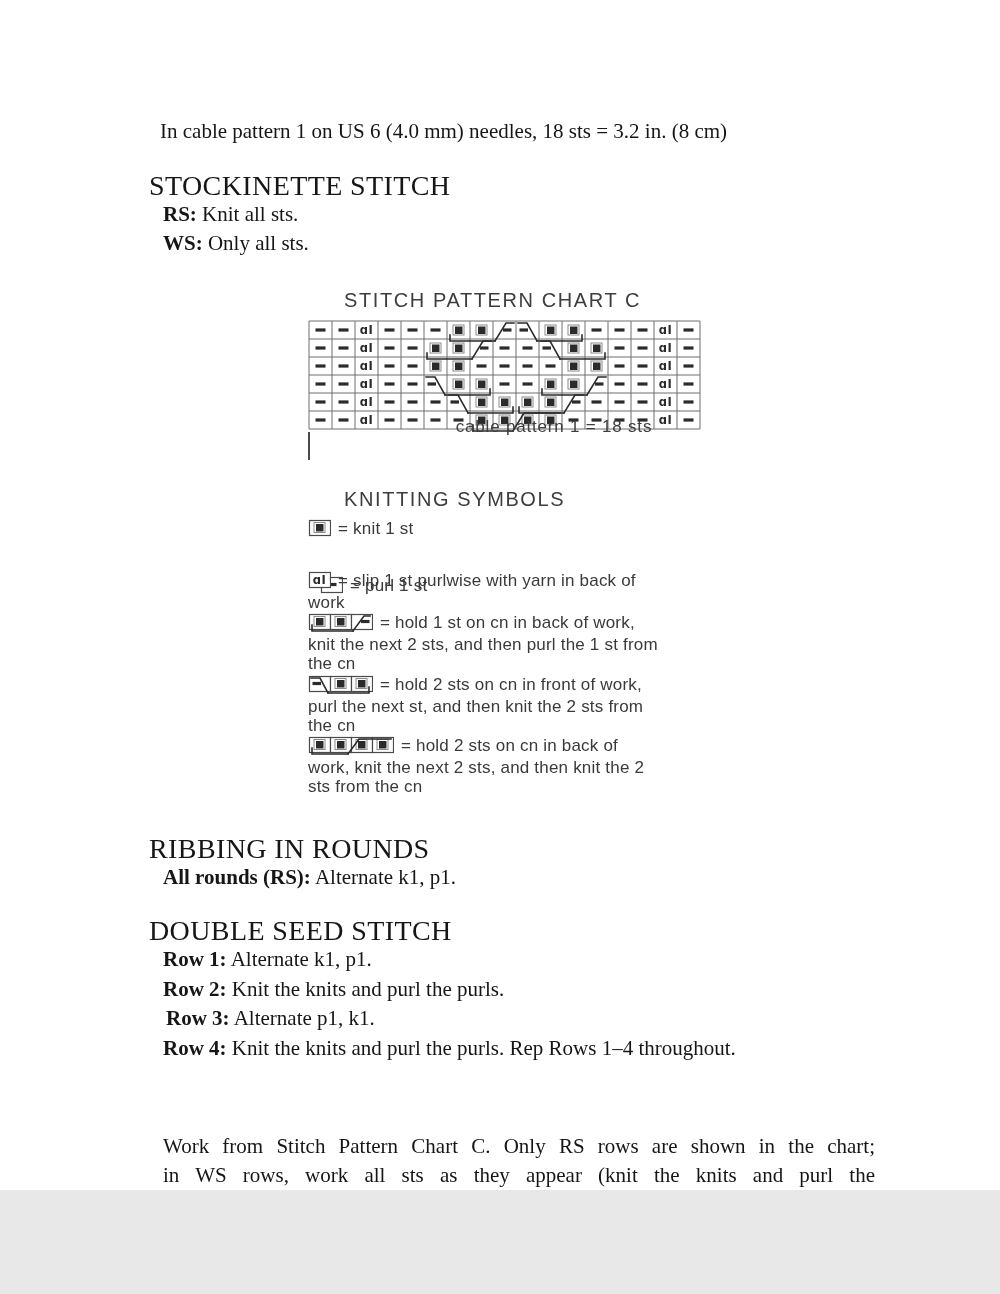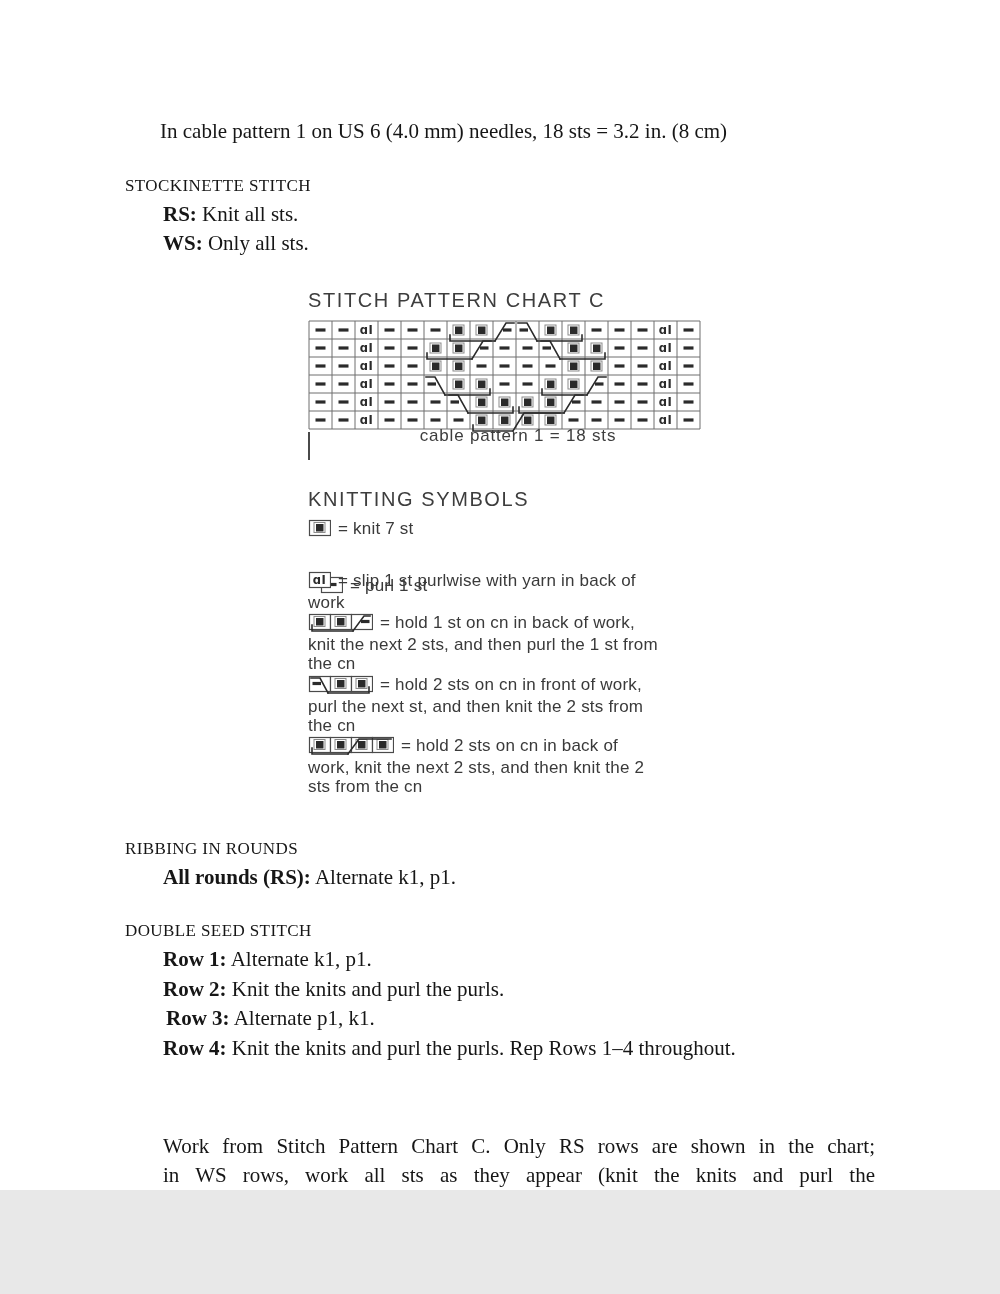--- a/index.html
+++ b/index.html
@@ -1,22 +1,22 @@
 <!DOCTYPE html>
 <html><head>
 <meta charset="utf-8">
 <style>
   html,body{margin:0;padding:0;background:#e8e8e8;}
   .page{position:relative;width:1000px;height:1190px;background:#ffffff;margin:0 auto;
         font-family:"Liberation Serif","DejaVu Serif",serif;color:#161616;overflow:hidden;}
   .abs{position:absolute;}
   .serif{font-size:21px;line-height:29px;}
-  .heading{font-size:17px;letter-spacing:.4px;}
+  .heading{font-size:28px;letter-spacing:.4px;margin-left:24px;}
   .lbl{font-weight:bold;}
-  .sans{font-family:"Liberation Sans","DejaVu Sans",sans-serif;color:#3d3d3d;}
+  .sans{font-family:"Liberation Sans","DejaVu Sans",sans-serif;color:#3d3d3d;margin-left:36px;}
   .chart-title{font-size:20px;letter-spacing:1.6px;}
   .caption{font-size:17px;letter-spacing:.8px;text-align:center;}
   .just{text-align:justify;text-align-last:justify;white-space:pre-line;width:712px;}
   .legend-entry{position:absolute;left:308px;width:414px;font-family:"Liberation Sans","DejaVu Sans",sans-serif;
         font-size:17px;line-height:19px;letter-spacing:.2px;color:#3a3a3a;}
   .legend-entry svg{vertical-align:middle;margin-right:7px;}
   .legend-text{white-space:pre-line;}
   .tick{background:#4a4a4a;}
 </style>
 </head>
@@ -205,30 +205,30 @@
         <rect x="260.5" y="98.4" width="10" height="3.2" fill="#2b2b2b"></rect>
         <rect x="283.5" y="98.4" width="10" height="3.2" fill="#2b2b2b"></rect>
         <rect x="306.5" y="98.4" width="10" height="3.2" fill="#2b2b2b"></rect>
         <rect x="329.5" y="98.4" width="10" height="3.2" fill="#2b2b2b"></rect>
         <text x="357.5" y="104.2" text-anchor="middle" font-size="11.5" font-weight="bold" fill="#2b2b2b" font-family="&quot;DejaVu Sans&quot;,sans-serif" letter-spacing="0.5">ɑI</text>
         <rect x="375.5" y="98.4" width="10" height="3.2" fill="#2b2b2b"></rect>
       </svg></div>
 
   <div class="abs tick" style="left:308px;top:432px;width:2px;height:28px;"></div>
 
-  <div class="abs sans caption" style="left:308px;top:426px;width:420px;">cable pattern 1 = 18 sts</div>
+  <div class="abs sans caption" style="left:308px;top:417px;width:420px;">cable pattern 1 = 18 sts</div>
 
   <div class="abs sans chart-title" style="left:308px;top:488px;">KNITTING SYMBOLS</div>
 
   <div id="legend-host">
       <div class="legend-entry" style="top: 519px;"><svg width="23" height="22">
           <rect x="1.5" y="1.5" width="21" height="15" fill="#fff" stroke="#4a4a4a" stroke-width="1.2"></rect>
           <rect x="6" y="3.5" width="11" height="10" fill="none" stroke="#8b8b8b" stroke-width="1"></rect>
           <rect x="8" y="5" width="7.5" height="7.5" fill="#2b2b2b"></rect>
-        </svg><span class="legend-text">= knit 7 st</span></div>
+        </svg><span class="legend-text">= knit 1 st</span></div>
       <div class="legend-entry" style="top: 576px; margin-left: 12px;"><svg width="23" height="22">
           <rect x="1.5" y="1.5" width="21" height="15" fill="#fff" stroke="#4a4a4a" stroke-width="1.2"></rect>
           <rect x="6.5" y="6.9" width="10" height="3.2" fill="#2b2b2b"></rect>
         </svg><span class="legend-text">= purl 1 st</span></div>
       <div class="legend-entry" style="top: 571px;"><svg width="23" height="22">
           <rect x="1.5" y="1.5" width="21" height="15" fill="#fff" stroke="#4a4a4a" stroke-width="1.2"></rect>
           <text x="11.5" y="12.7" text-anchor="middle" font-size="11.5" font-weight="bold" fill="#2b2b2b" font-family="&quot;DejaVu Sans&quot;,sans-serif" letter-spacing="0.5">ɑI</text>
         </svg><span class="legend-text">= slip 1 st purlwise with yarn in back of
 work</span></div>
       <div class="legend-entry" style="top: 613px;"><svg width="65" height="22">

